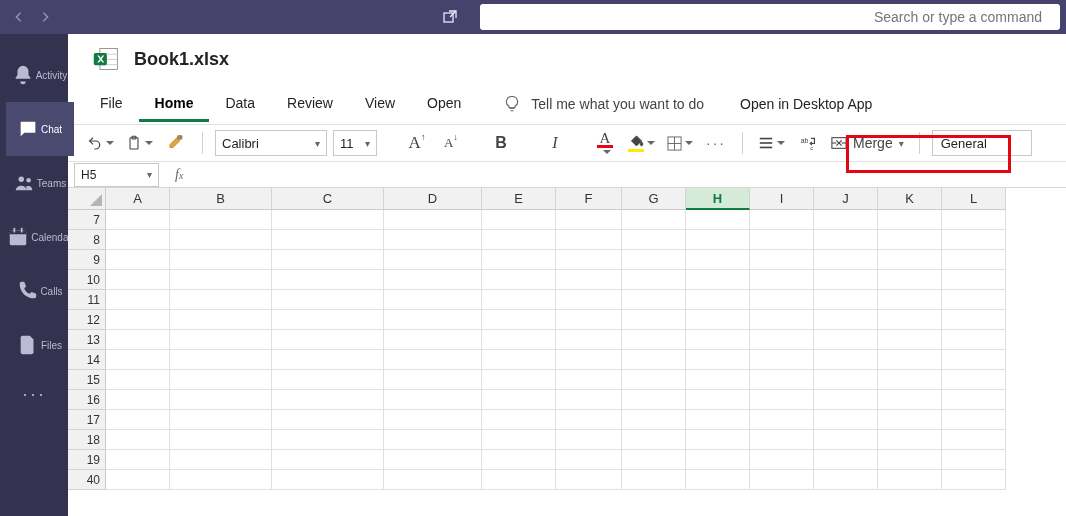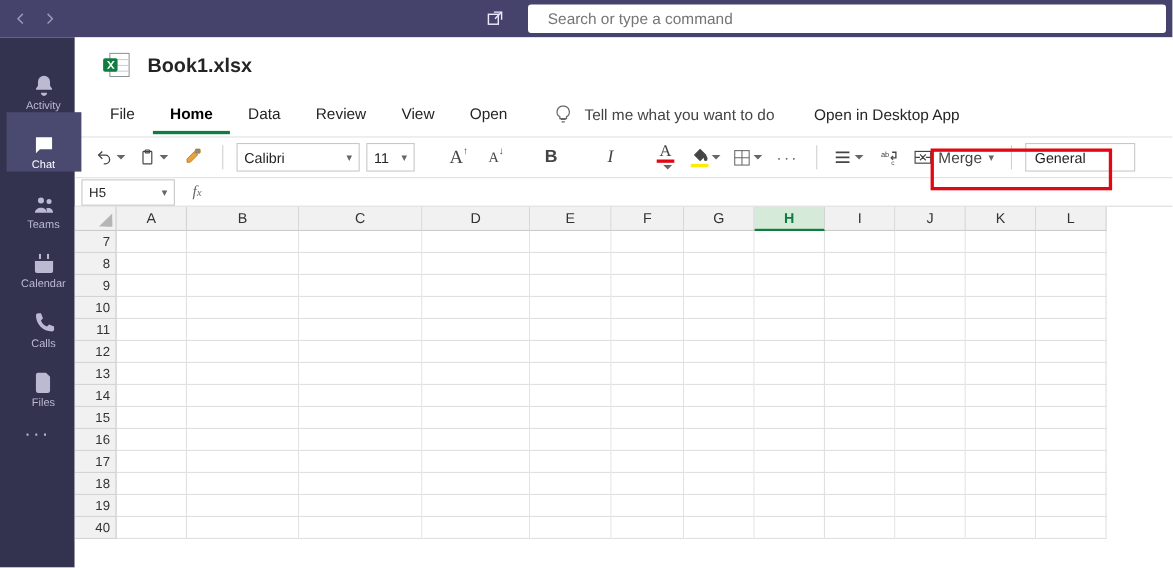--- a/index.html
+++ b/index.html
@@ -34,31 +34,31 @@
     margin-left: 18px;
     flex: 1;
     height: 26px;
     background: #ffffff;
     border-radius: 3px;
     display:flex; align-items:center; justify-content:center;
     padding: 0 18px;
   }
   .searchbox input {
     width: 100%; border: none; outline: none; background: transparent;
-    font-size: 14px; color: #555; text-align: left;
+    font-size: 14px; color: #555; text-align: right;
   }
   .main { display:flex; height: calc(100% - 34px); }
   .leftrail {
     width: 68px;
     background: #33324f;
     display:flex; flex-direction: column; align-items:center;
     padding-top: 14px;
   }
   .rail-item {
-    width: 68px; height: 54px; display:flex; flex-direction:column; align-items:center; justify-content:flex-end;
+    width: 68px; height: 54px; display:flex; flex-direction:row; align-items:center; justify-content:center;
     color: #bcbad2; font-size: 10px; gap:2px;
     position: relative;
     margin-left: 11px;
   }
   .rail-item.active { background: #4a4970; color:#fff; }
   .rail-item svg { width: 22px; height:22px; }
   .rail-label { font-size: 10px; }
   .rail-more { margin-top: 12px; color:#bcbad2; font-size:18px; letter-spacing:2px; }
   .content { flex:1; display:flex; flex-direction:column; background:#fff;justify-content:flex-end; }
   .filehead {

